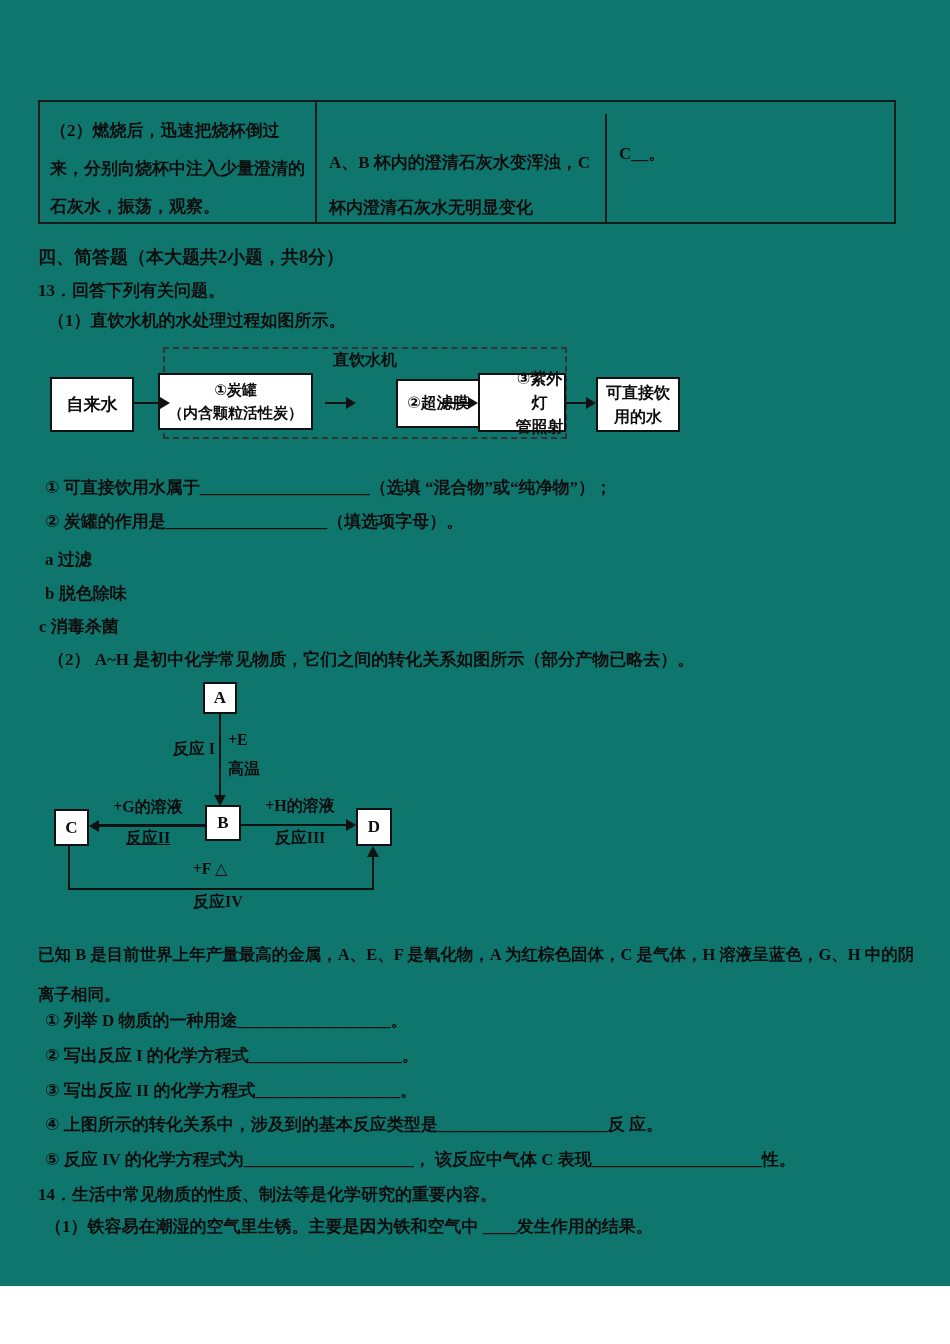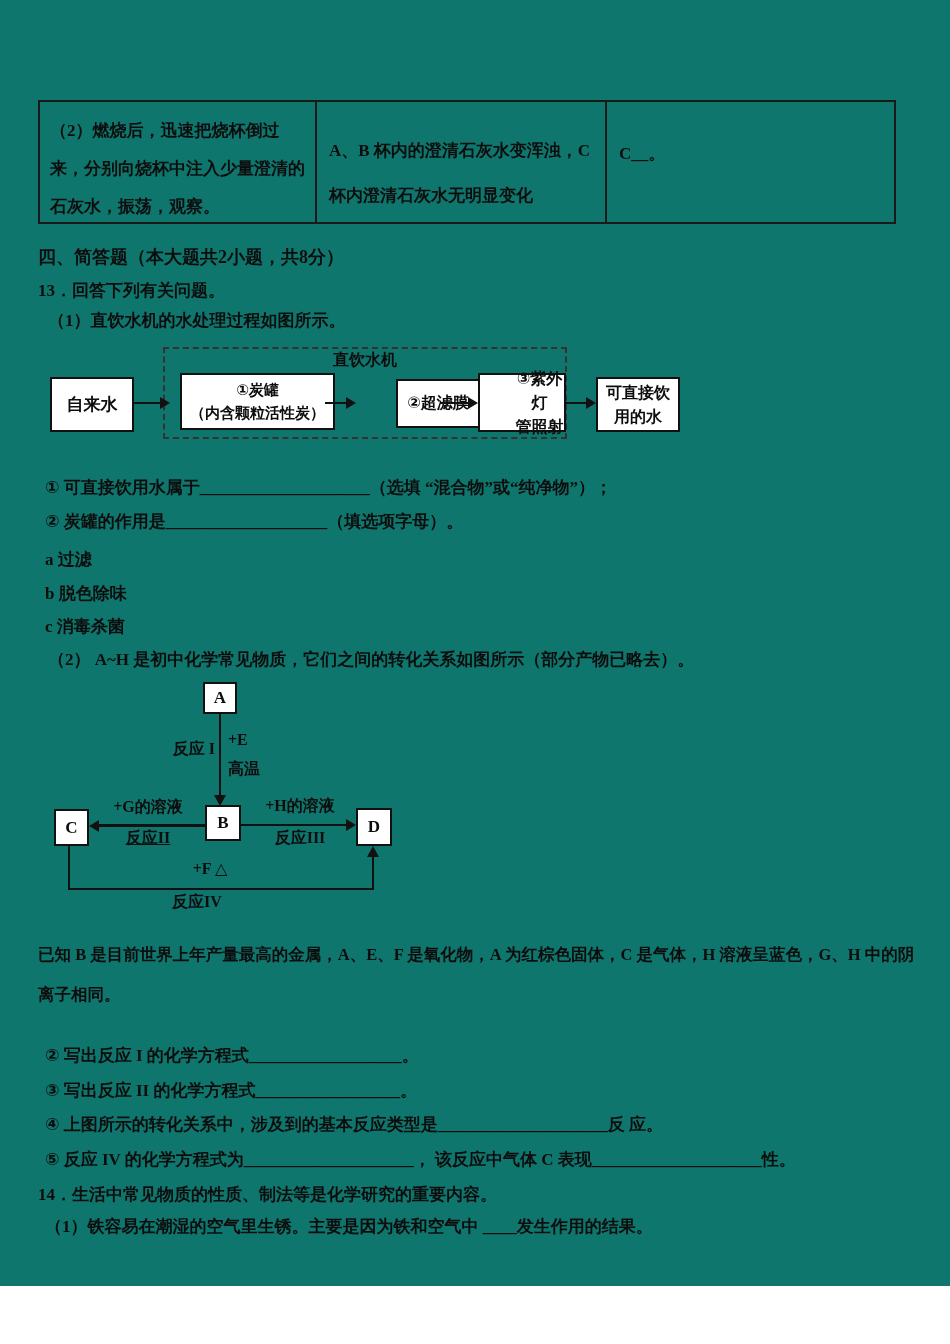--- a/index.html
+++ b/index.html
@@ -8,21 +8,21 @@
     font-family:"Liberation Serif","DejaVu Sans",serif;
     color:#0d0d0d;overflow:hidden;
   }
   .tline{position:absolute;white-space:nowrap;font-size:17px;font-weight:700;line-height:22px;}
   .heading{font-size:18px;}
   
   .exp-table{position:absolute;left:38px;top:100px;width:854px;height:120px;
     border:2px solid #1a1a1a;display:flex;}
   .exp-cell{font-size:17px;font-weight:700;box-sizing:border-box;}
   .exp-c1{width:277px;border-right:2px solid #1a1a1a;padding:10px 8px 0 10px;line-height:38px;}
-  .exp-c2{width:290px;border-right:2px solid #1a1a1a;padding:26px 10px 0 12px;line-height:45px;}
+  .exp-c2{width:290px;border-right:2px solid #1a1a1a;padding:26px 10px 0 12px;line-height:45px;margin-top:12px;}
   .exp-c3{flex:1;padding:42px 0 0 12px;line-height:20px;}
   
   .fbox{position:absolute;border:2px solid #111;background:#fff;display:flex;
     flex-direction:column;align-items:center;justify-content:center;text-align:center;
     font-weight:700;box-sizing:border-box;}
   .dashed-box{position:absolute;border:2px dashed #333;box-sizing:border-box;}
   .hl{position:absolute;height:2px;background:#111;}
   .vl{position:absolute;width:2px;background:#111;}
   .hl3{position:absolute;height:3px;background:#111;}
   .ah-r{position:absolute;width:0;height:0;border-left:10px solid #111;
@@ -53,21 +53,21 @@
   <div class="tline heading" style="left:38px;top:246px;">四、简答题（本大题共2小题，共8分）</div>
   <div class="tline" style="left:38px;top:280px;">13．回答下列有关问题。</div>
   <div class="tline" style="left:48px;top:310px;">（1）直饮水机的水处理过程如图所示。</div>
 
   <div class="dashed-box" style="left:163px;top:347px;width:404px;height:92px;"></div>
   <div class="dlabel" style="left:303px;top:350px;width:124px;text-align:center;font-size:16px;">直饮水机</div>
 
   <div class="fbox" style="left:50px;top:377px;width:84px;height:55px;font-size:17px;">
     <span>自来水</span>
   </div>
-  <div class="fbox" style="left:180px;top:373px;width:155px;height:57px;font-size:15px;line-height:23px;">
+  <div class="fbox" style="left:158px;top:373px;width:155px;height:57px;font-size:15px;line-height:23px;">
     <span>①炭罐</span>
     <span>（内含颗粒活性炭）</span>
   </div>
   <div class="fbox" style="left:356px;top:379px;width:84px;height:49px;font-size:16px;margin-left:40px;">
     <span>②超滤膜</span>
   </div>
   <div class="fbox" style="left:478px;top:373px;width:88px;height:59px;font-size:16px;line-height:24px;padding-left:35px;">
     <span>③紫外灯</span>
     <span>管照射</span>
   </div>
@@ -82,21 +82,21 @@
   <div class="ah-r" style="left:346px;top:397px;"></div>
   <div class="hl" style="left:440px;top:402px;width:29px;"></div>
   <div class="ah-r" style="left:468px;top:397px;"></div>
   <div class="hl" style="left:566px;top:402px;width:21px;"></div>
   <div class="ah-r" style="left:586px;top:397px;"></div>
 
   <div class="tline" style="left:45px;top:511px;">② 炭罐的作用是___________________（填选项字母）。</div>
   <div class="tline" style="left:45px;top:477px;">① 可直接饮用水属于____________________（选填 “混合物”或“纯净物”）；</div>
   <div class="tline" style="left:45px;top:549px;">a 过滤</div>
   <div class="tline" style="left:45px;top:583px;">b 脱色除味</div>
-  <div class="tline" style="left:45px;top:616px;">c 消毒杀菌</div>
+  <div class="tline" style="left:39px;top:616px;">c 消毒杀菌</div>
 
   <div class="tline" style="left:48px;top:649px;">（2） A~H 是初中化学常见物质，它们之间的转化关系如图所示（部分产物已略去）。</div>
 
   <div class="nbox" style="left:203px;top:682px;width:34px;height:32px;">
     <span>A</span>
   </div>
   <div class="vl" style="left:219px;top:714px;height:84px;"></div>
   <div class="ah-d" style="left:214px;top:795px;"></div>
   <div class="dlabel" style="left:155px;top:739px;width:60px;text-align:right;">反应 I</div>
   <div class="dlabel" style="left:228px;top:731px;">+E</div>
@@ -120,24 +120,25 @@
   <div class="hl" style="left:241px;top:824px;width:107px;"></div>
   <div class="ah-r" style="left:346px;top:819px;"></div>
   <div class="dlabel" style="left:246px;top:796px;width:108px;text-align:center;">+H的溶液</div>
   <div class="dlabel" style="left:254px;top:828px;width:92px;text-align:center;">反应III</div>
 
   <div class="vl" style="left:68px;top:846px;height:44px;"></div>
   <div class="hl" style="left:68px;top:888px;width:306px;"></div>
   <div class="vl" style="left:372px;top:855px;height:35px;"></div>
   <div class="ah-u" style="left:367px;top:846px;"></div>
   <div class="dlabel" style="left:168px;top:859px;width:84px;text-align:center;">+F △</div>
-  <div class="dlabel" style="left:172px;top:892px;width:92px;">反应IV</div>
+  <div class="dlabel" style="left:172px;top:892px;width:92px;text-align:center;">反应IV</div>
 
   <div class="known">已知 B 是目前世界上年产量最高的金属，A、E、F 是氧化物，A 为红棕色固体，C 是气体，H 溶液呈蓝色，G、H 中的阴离子相同。</div>
 
+  <div class="tline" style="left:45px;top:1010px;">① 列举 D 物质的一种用途__________________。</div>
   <div class="tline" style="left:45px;top:1045px;">② 写出反应 I 的化学方程式__________________。</div>
   <div class="tline" style="left:45px;top:1080px;">③ 写出反应 II 的化学方程式_________________。</div>
   <div class="tline" style="left:45px;top:1114px;">④ 上图所示的转化关系中，涉及到的基本反应类型是____________________反 应。</div>
   <div class="tline" style="left:45px;top:1149px;">⑤ 反应 IV 的化学方程式为____________________，  该反应中气体 C 表现____________________性。</div>
 
   <div class="tline" style="left:38px;top:1184px;">14．生活中常见物质的性质、制法等是化学研究的重要内容。</div>
   <div class="tline" style="left:45px;top:1216px;">（1）铁容易在潮湿的空气里生锈。主要是因为铁和空气中 ____发生作用的结果。</div>
 
 </div>
 

